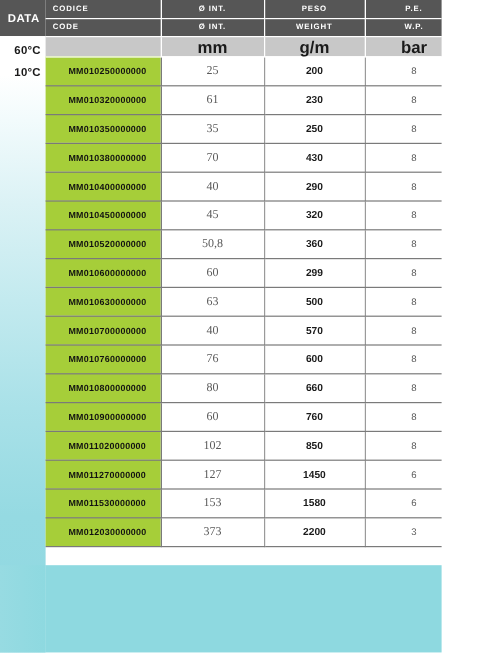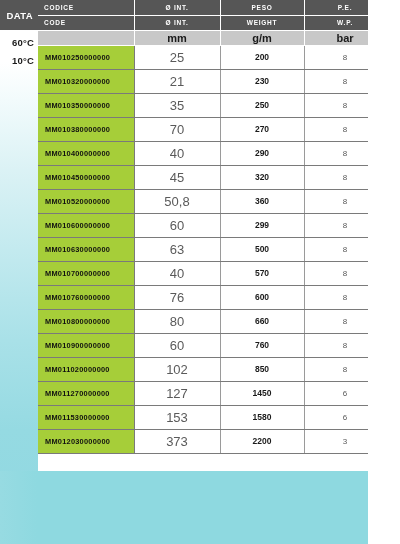--- a/index.html
+++ b/index.html
@@ -140,21 +140,21 @@
   tr.hdr-it th.lbl,
   tr.hdr-en th.lbl {
     text-align: left;
     padding-left: 6px;
   }
 
   
   tr.hdr-un td {
     background: #c8c8c8;
     color: #1a1a1a;
-    font-size: 11px;
+    font-size: 14px;
     font-weight: bold;
     height: 15px;
     border-right: 1px solid #ffffff;
     border-bottom: 1px solid #ffffff;
   }
   tr.hdr-un td.tail { background: #ffffff; border-right: none; }
 
   
   tbody tr td {
     height: 24px;
@@ -164,26 +164,27 @@
   }
   tbody tr:first-child td { border-top: 1px solid #7a7a7a; }
 
   td.code {
     background: #a6ce39;
     color: #111111;
     font-size: 7.4px;
     font-weight: bold;
     letter-spacing: 0.25px;
     text-align: left;
-    padding-left: 7px;
+    padding-left: 19px;
     border-right: 1px solid #7a7a7a;
   }
   td.dint {
-    font-size: 13px;
+    font-size: 10px;
     color: #5a5a5a;
+    font-family: Liberation Serif, serif;
   }
   td.peso {
     font-size: 8.5px;
     font-weight: bold;
     color: #1a1a1a;
     margin-left: 48px;
   }
   td.pe {
     font-size: 8px;
     color: #5a5a5a;
@@ -241,36 +242,36 @@
     <tbody id="tbody">
         <tr>
           <td class="code">MM010250000000</td>
           <td class="dint">25</td>
           <td class="peso">200</td>
           <td class="pe">8</td>
           <td class="tail"></td>
         </tr>
         <tr>
           <td class="code">MM010320000000</td>
-          <td class="dint">21</td>
+          <td class="dint">61</td>
           <td class="peso">230</td>
           <td class="pe">8</td>
           <td class="tail"></td>
         </tr>
         <tr>
           <td class="code">MM010350000000</td>
           <td class="dint">35</td>
           <td class="peso">250</td>
           <td class="pe">8</td>
           <td class="tail"></td>
         </tr>
         <tr>
           <td class="code">MM010380000000</td>
           <td class="dint">70</td>
-          <td class="peso">270</td>
+          <td class="peso">430</td>
           <td class="pe">8</td>
           <td class="tail"></td>
         </tr>
         <tr>
           <td class="code">MM010400000000</td>
           <td class="dint">40</td>
           <td class="peso">290</td>
           <td class="pe">8</td>
           <td class="tail"></td>
         </tr>

